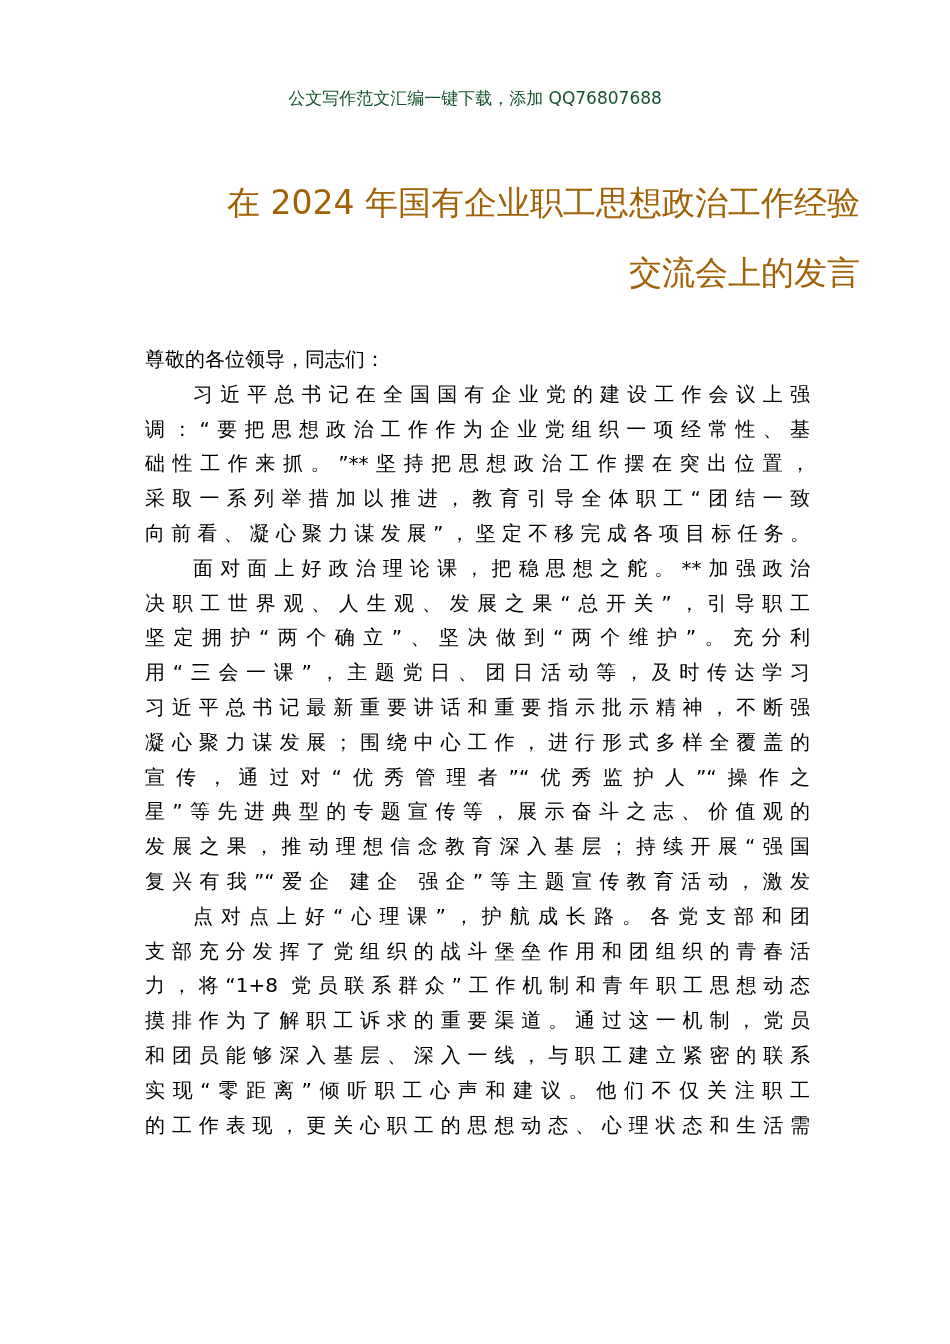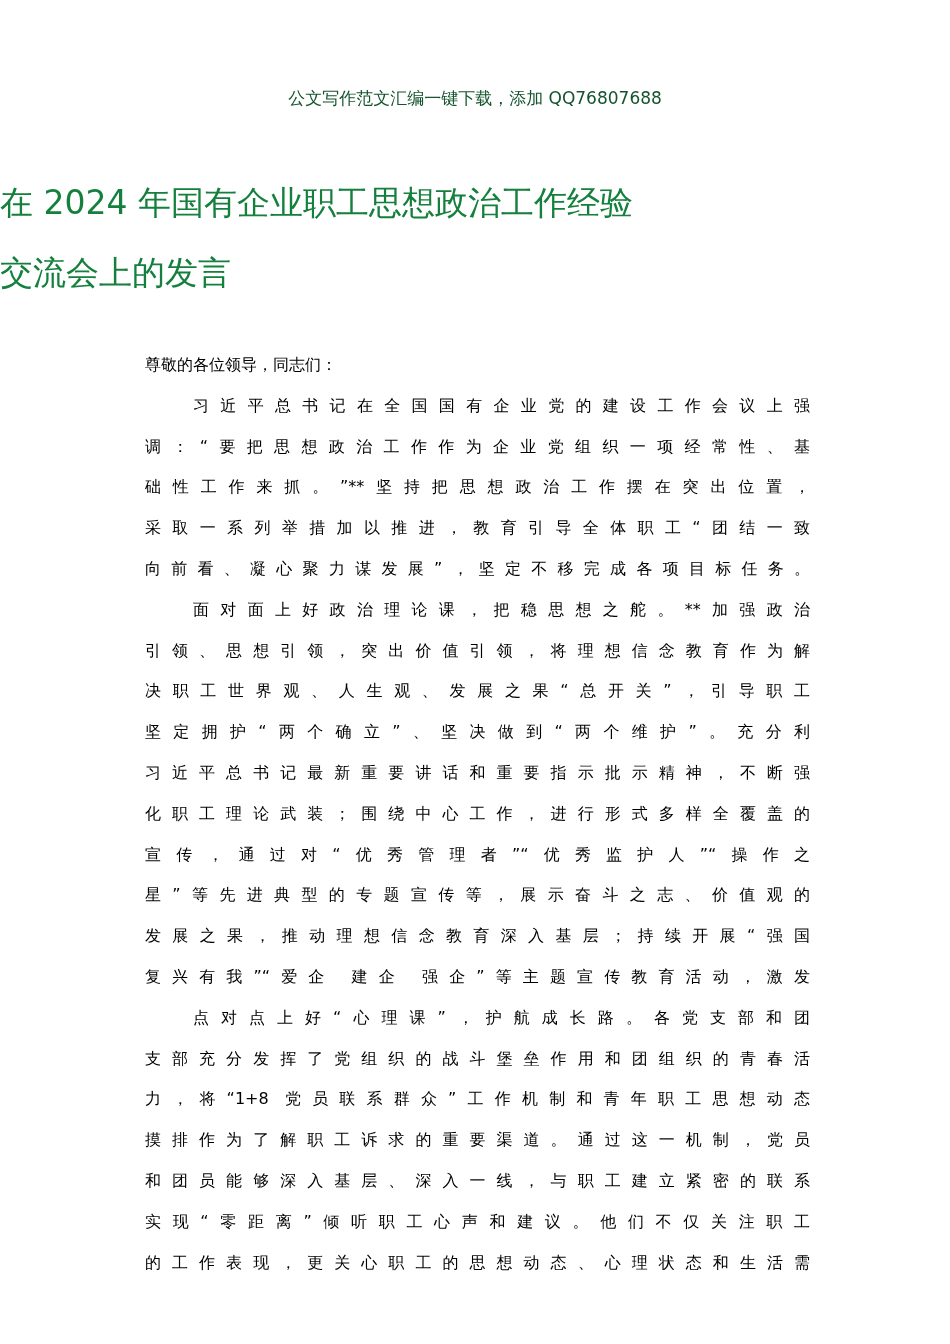--- a/index.html
+++ b/index.html
@@ -1,26 +1,26 @@
 <!DOCTYPE html>
 <html><head>
 <meta charset="utf-8">
 <style>
   html, body { margin: 0; padding: 0; background: #ffffff; }
   body { width: 950px; height: 1344px; position: relative; overflow: hidden;
          font-family: "DejaVu Sans", "Liberation Sans", sans-serif; color: #000; }
   .banner { position: absolute; top: 86px; left: 0; width: 950px; text-align: center;
             color: #14532d; font-size: 17px; line-height: 24px; }
-  .title { position: absolute; left: 0; width: 860px; text-align: left;
-           font-size: 33px; line-height: 40px; color: #15803d; }
+  .title { position: absolute; left: 0; width: 860px; text-align: right;
+           font-size: 33px; line-height: 40px; color: #a16207; }
   .title.l1 { top: 183px; }
   .title.l2 { top: 253px; }
   .body { position: absolute; top: 342px; left: 145px; width: 665px; }
-  .line { font-size: 16px; line-height: 34.8px; height: 34.8px; white-space: nowrap;
-          text-align: justify; text-align-last: justify; letter-spacing: 0px; margin-top: 6px; }
+  .line { font-size: 20px; line-height: 34.8px; height: 34.8px; white-space: nowrap;
+          text-align: justify; text-align-last: justify; letter-spacing: 0px; }
   .line.last { text-align-last: left; }
   .line.indent { padding-left: 48px; }
 </style>
 </head>
 <body>
 
 <div class="banner">公文写作范文汇编一键下载，添加 QQ76807688</div>
 
 <div class="title l1">在 2024 年国有企业职工思想政治工作经验</div>
 <div class="title l2">交流会上的发言</div>
@@ -28,25 +28,25 @@
 <div class="body">
   <div class="line last">尊敬的各位领导，同志们：</div>
 
   <div class="line indent">习近平总书记在全国国有企业党的建设工作会议上强</div>
   <div class="line">调：“要把思想政治工作作为企业党组织一项经常性、基</div>
   <div class="line">础性工作来抓。”**坚持把思想政治工作摆在突出位置，</div>
   <div class="line">采取一系列举措加以推进，教育引导全体职工“团结一致</div>
   <div class="line">向前看、凝心聚力谋发展”，坚定不移完成各项目标任务。</div>
 
   <div class="line indent">面对面上好政治理论课，把稳思想之舵。**加强政治</div>
-  <div class="line">引领、思想引领，突出价值引领，将理想信念教育作为解</div>
   <div class="line">决职工世界观、人生观、发展之果“总开关”，引导职工</div>
   <div class="line">坚定拥护“两个确立”、坚决做到“两个维护”。充分利</div>
+  <div class="line">用“三会一课”，主题党日、团日活动等，及时传达学习</div>
   <div class="line">习近平总书记最新重要讲话和重要指示批示精神，不断强</div>
-  <div class="line">化职工理论武装；围绕中心工作，进行形式多样全覆盖的</div>
+  <div class="line">凝心聚力谋发展；围绕中心工作，进行形式多样全覆盖的</div>
   <div class="line">宣传，通过对“优秀管理者”“优秀监护人”“操作之</div>
   <div class="line">星”等先进典型的专题宣传等，展示奋斗之志、价值观的</div>
   <div class="line">发展之果，推动理想信念教育深入基层；持续开展“强国</div>
   <div class="line">复兴有我”“爱企 建企 强企”等主题宣传教育活动，激发</div>
 
   <div class="line indent">点对点上好“心理课”，护航成长路。各党支部和团</div>
   <div class="line">支部充分发挥了党组织的战斗堡垒作用和团组织的青春活</div>
   <div class="line">力，将“1+8 党员联系群众”工作机制和青年职工思想动态</div>
   <div class="line">摸排作为了解职工诉求的重要渠道。通过这一机制，党员</div>
   <div class="line">和团员能够深入基层、深入一线，与职工建立紧密的联系</div>

